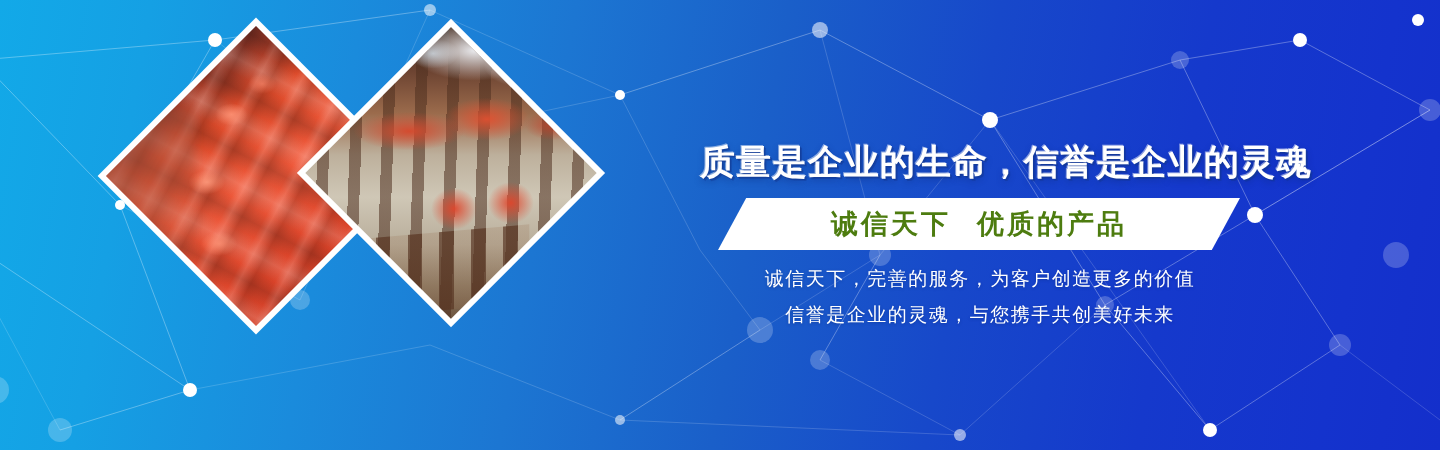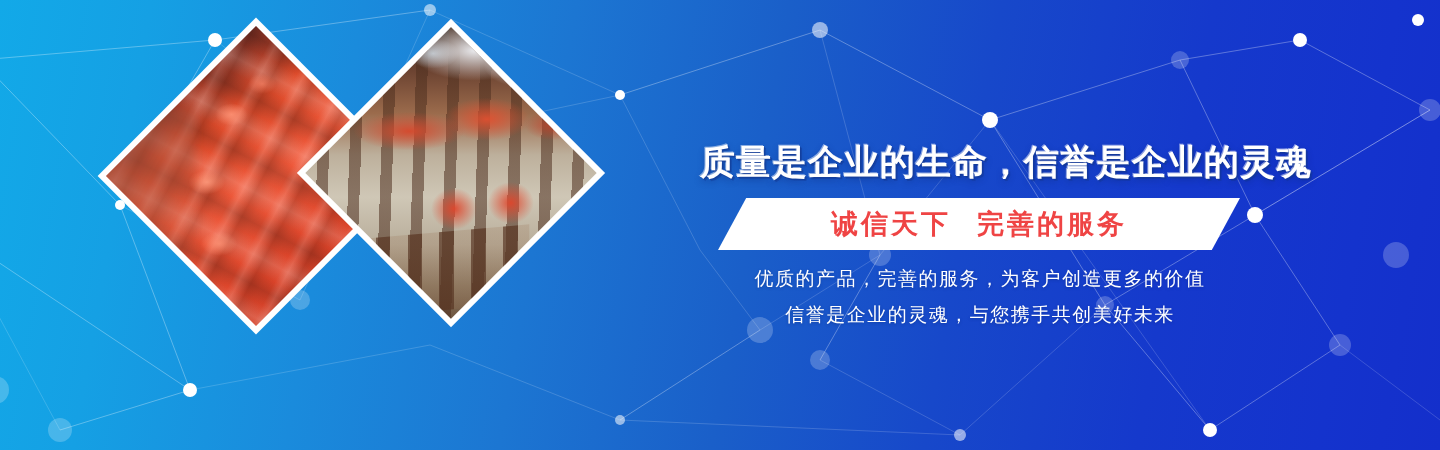--- a/index.html
+++ b/index.html
@@ -194,21 +194,21 @@
     box-shadow: 0 2px 9px rgba(8,35,110,.25);
   }
   .ribbon-text {
     position: absolute;
     inset: 0;
     display: flex;
     align-items: center;
     justify-content: center;
     font-size: 27px;
     font-weight: bold;
-    color: #ef4444;
+    color: #4d7c0f;
     letter-spacing: 3px;
     white-space: nowrap;
   }
   .ribbon-gap { display: inline-block; width: 26px; }
 
   .subline {
     position: absolute;
     width: 560px;
     text-align: center;
     font-size: 19px;
@@ -305,22 +305,22 @@
   </div>
 
   <div class="copy">
 
     <div class="headline">质量是企业的生命，信誉是企业的灵魂</div>
 
     <div class="ribbon">
       <div class="ribbon-text">
         <span>诚信天下</span>
         <span class="ribbon-gap"></span>
-        <span>完善的服务</span>
+        <span>优质的产品</span>
       </div>
     </div>
 
-    <div class="subline" id="subline-1">优质的产品，完善的服务，为客户创造更多的价值</div>
+    <div class="subline" id="subline-1">诚信天下，完善的服务，为客户创造更多的价值</div>
 
     <div class="subline" id="subline-2">信誉是企业的灵魂，与您携手共创美好未来</div>
   </div>
 
 </div>
 
 </body></html>

